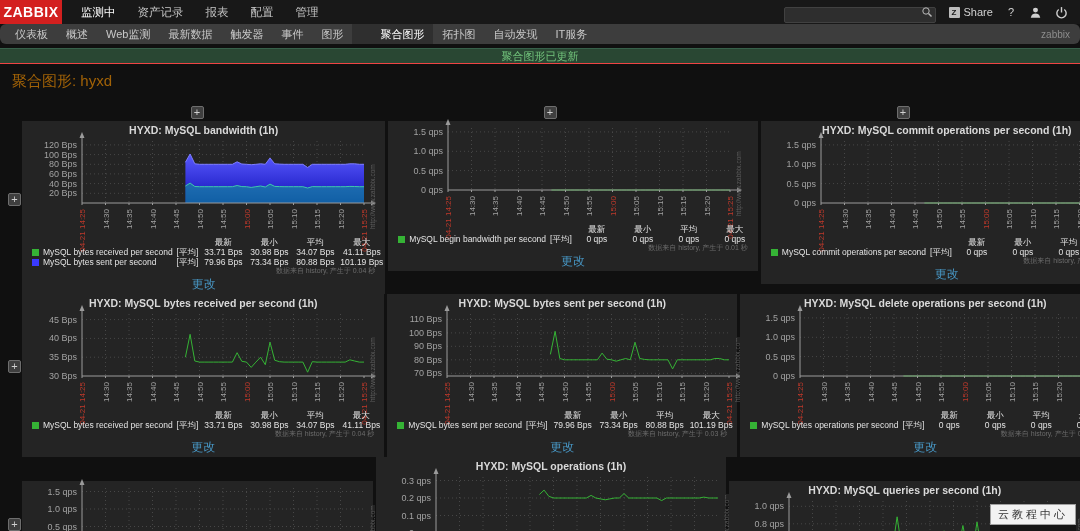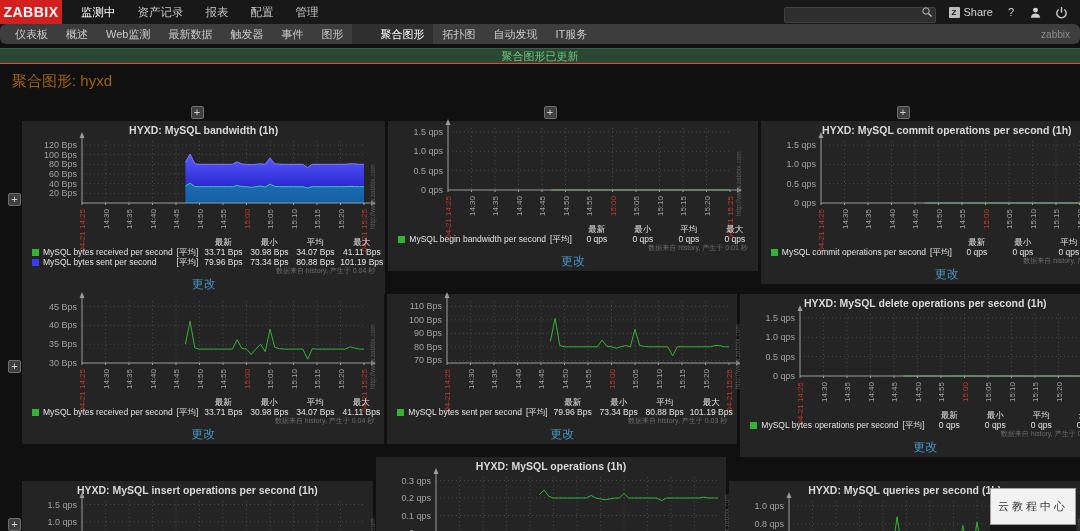--- a/index.html
+++ b/index.html
@@ -48,21 +48,21 @@
   .lg { border-collapse: collapse; margin: 0 0 0 8px; color: #e3e3e3; font-size: 8.5px; }
   .lg td { padding: 0 2px; line-height: 10px; white-space: nowrap; }
   .lg td.lh, .lg td.vv { text-align: center; min-width: 46px; }
   .sw { display: inline-block; width: 7px; height: 7px; vertical-align: middle; }
   .datafrom { text-align: right; color: #6c6c6c; font-size: 7px; padding-right: 10px; line-height: 8px; }
   .chg { text-align: center; margin-top: 2px; line-height: 12px; }
   .chg a { color: #4796c4; font-size: 12px; text-decoration: none; cursor: pointer; }
   .edge-plus { position: absolute; left: 8px; }
   
   .corner-wrap { position: absolute; right: 4px; bottom: 0; }
-  .corner { background: #f2f2f2; border: 1px solid #a0a0a0; color: #333; font-size: 11px; letter-spacing: 3px; padding: 10px 7px; }
+  .corner { background: #f2f2f2; border: 1px solid #a0a0a0; color: #333; font-size: 11px; letter-spacing: 3px; padding: 2px 7px; }
   .corner-cap { height: 6px; background: #161616; }
 </style>
 </head>
 <body>
 
 <header class="topbar">
   <div class="logo">ZABBIX</div>
   <nav class="topmenu" id="topmenu">
       <div class="tm-item active">监测中</div>
       <div class="tm-item">资产记录</div>
@@ -389,20 +389,21 @@
               <td class="vv">0 qps</td>
             </tr>
           </tbody>
         </table>
         <div class="datafrom">数据来自 history, 产生于 0.02 秒</div>
         <div class="chg"><a href="#">更改</a></div>
       </div>
     </div>
     <div class="grid-row">
       <div class="cell">
+        <div class="g-title">HYXD: MySQL bytes received per second (1h)</div>
         <svg width="350" height="100" class="plot">
           <line x1="60" x2="342" y1="9.6" y2="9.6" stroke="#474747" stroke-dasharray="1,3"></line>
           <line x1="60" x2="342" y1="28.4" y2="28.4" stroke="#474747" stroke-dasharray="1,3"></line>
           <line x1="60" x2="342" y1="47.2" y2="47.2" stroke="#474747" stroke-dasharray="1,3"></line>
           <line x1="83.5" x2="83.5" y1="4" y2="66" stroke="#474747" stroke-dasharray="1,3"></line>
           <line x1="107.0" x2="107.0" y1="4" y2="66" stroke="#474747" stroke-dasharray="1,3"></line>
           <line x1="130.5" x2="130.5" y1="4" y2="66" stroke="#474747" stroke-dasharray="1,3"></line>
           <line x1="154.0" x2="154.0" y1="4" y2="66" stroke="#474747" stroke-dasharray="1,3"></line>
           <line x1="177.5" x2="177.5" y1="4" y2="66" stroke="#474747" stroke-dasharray="1,3"></line>
           <line x1="201.0" x2="201.0" y1="4" y2="66" stroke="#474747" stroke-dasharray="1,3"></line>
@@ -467,20 +468,21 @@
               <td class="vv">30.98 Bps</td>
               <td class="vv">34.07 Bps</td>
               <td class="vv">41.11 Bps</td>
             </tr>
           </tbody>
         </table>
         <div class="datafrom">数据来自 history, 产生于 0.04 秒</div>
         <div class="chg"><a href="#">更改</a></div>
       </div>
       <div class="cell">
+        <div class="g-title">HYXD: MySQL bytes sent per second (1h)</div>
         <svg width="350" height="100" class="plot">
           <line x1="60" x2="342" y1="9.4" y2="9.4" stroke="#474747" stroke-dasharray="1,3"></line>
           <line x1="60" x2="342" y1="22.9" y2="22.9" stroke="#474747" stroke-dasharray="1,3"></line>
           <line x1="60" x2="342" y1="36.3" y2="36.3" stroke="#474747" stroke-dasharray="1,3"></line>
           <line x1="60" x2="342" y1="49.8" y2="49.8" stroke="#474747" stroke-dasharray="1,3"></line>
           <line x1="60" x2="342" y1="63.3" y2="63.3" stroke="#474747" stroke-dasharray="1,3"></line>
           <line x1="83.5" x2="83.5" y1="4" y2="66" stroke="#474747" stroke-dasharray="1,3"></line>
           <line x1="107.0" x2="107.0" y1="4" y2="66" stroke="#474747" stroke-dasharray="1,3"></line>
           <line x1="130.5" x2="130.5" y1="4" y2="66" stroke="#474747" stroke-dasharray="1,3"></line>
           <line x1="154.0" x2="154.0" y1="4" y2="66" stroke="#474747" stroke-dasharray="1,3"></line>
@@ -629,21 +631,20 @@
               <td class="vv">0 qps</td>
             </tr>
           </tbody>
         </table>
         <div class="datafrom">数据来自 history, 产生于 0.01 秒</div>
         <div class="chg"><a href="#">更改</a></div>
       </div>
     </div>
     <div class="grid-row">
       <div class="cell" style="margin-top: 24px;">
-        <div class="g-title">HYXD: MySQL insert operations per second (1h)</div>
         <svg width="350" height="96" class="plot">
           <line x1="60" x2="342" y1="7.5" y2="7.5" stroke="#474747" stroke-dasharray="1,3"></line>
           <line x1="60" x2="342" y1="25.0" y2="25.0" stroke="#474747" stroke-dasharray="1,3"></line>
           <line x1="60" x2="342" y1="42.5" y2="42.5" stroke="#474747" stroke-dasharray="1,3"></line>
           <line x1="83.5" x2="83.5" y1="4" y2="60" stroke="#474747" stroke-dasharray="1,3"></line>
           <line x1="107.0" x2="107.0" y1="4" y2="60" stroke="#474747" stroke-dasharray="1,3"></line>
           <line x1="130.5" x2="130.5" y1="4" y2="60" stroke="#474747" stroke-dasharray="1,3"></line>
           <line x1="154.0" x2="154.0" y1="4" y2="60" stroke="#474747" stroke-dasharray="1,3"></line>
           <line x1="177.5" x2="177.5" y1="4" y2="60" stroke="#474747" stroke-dasharray="1,3"></line>
           <line x1="201.0" x2="201.0" y1="4" y2="60" stroke="#474747" stroke-dasharray="1,3"></line>

